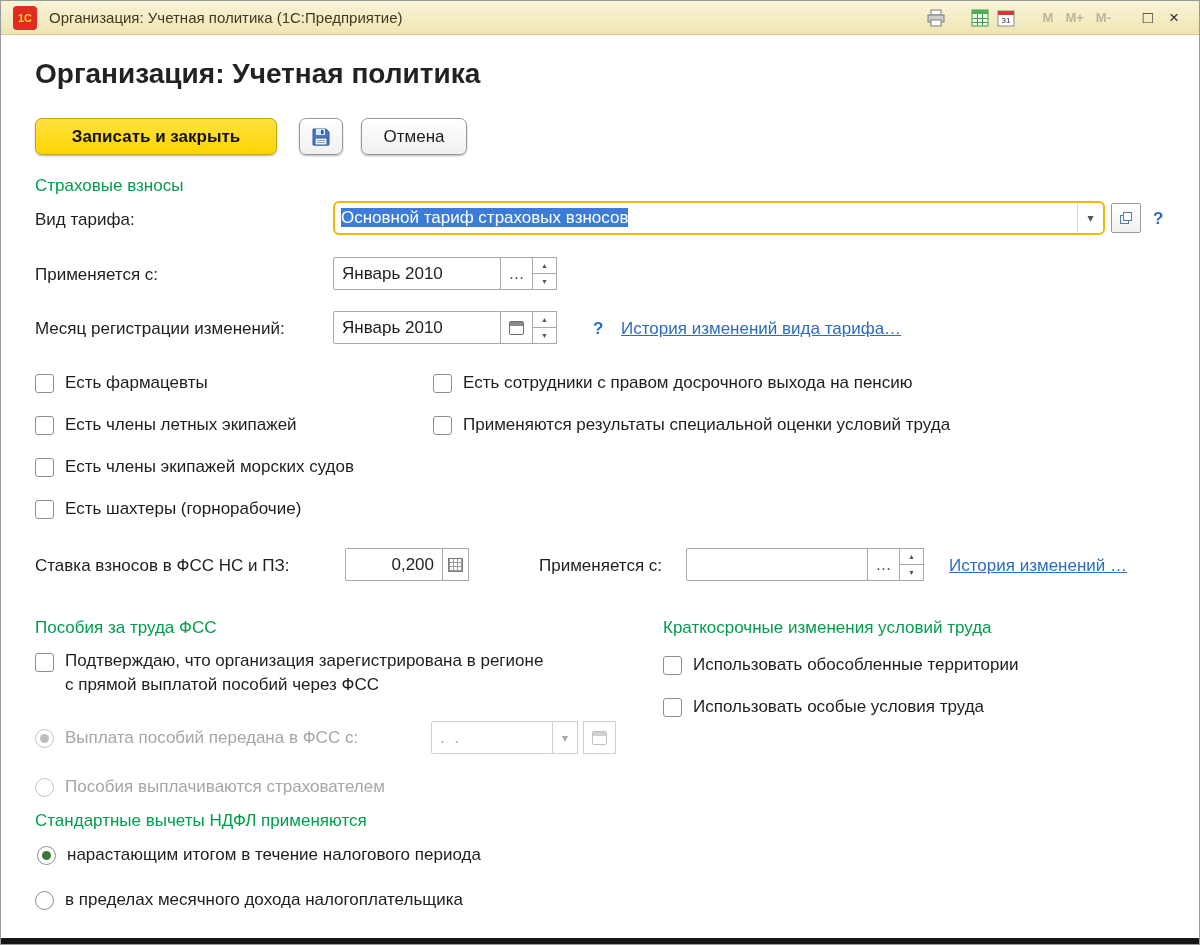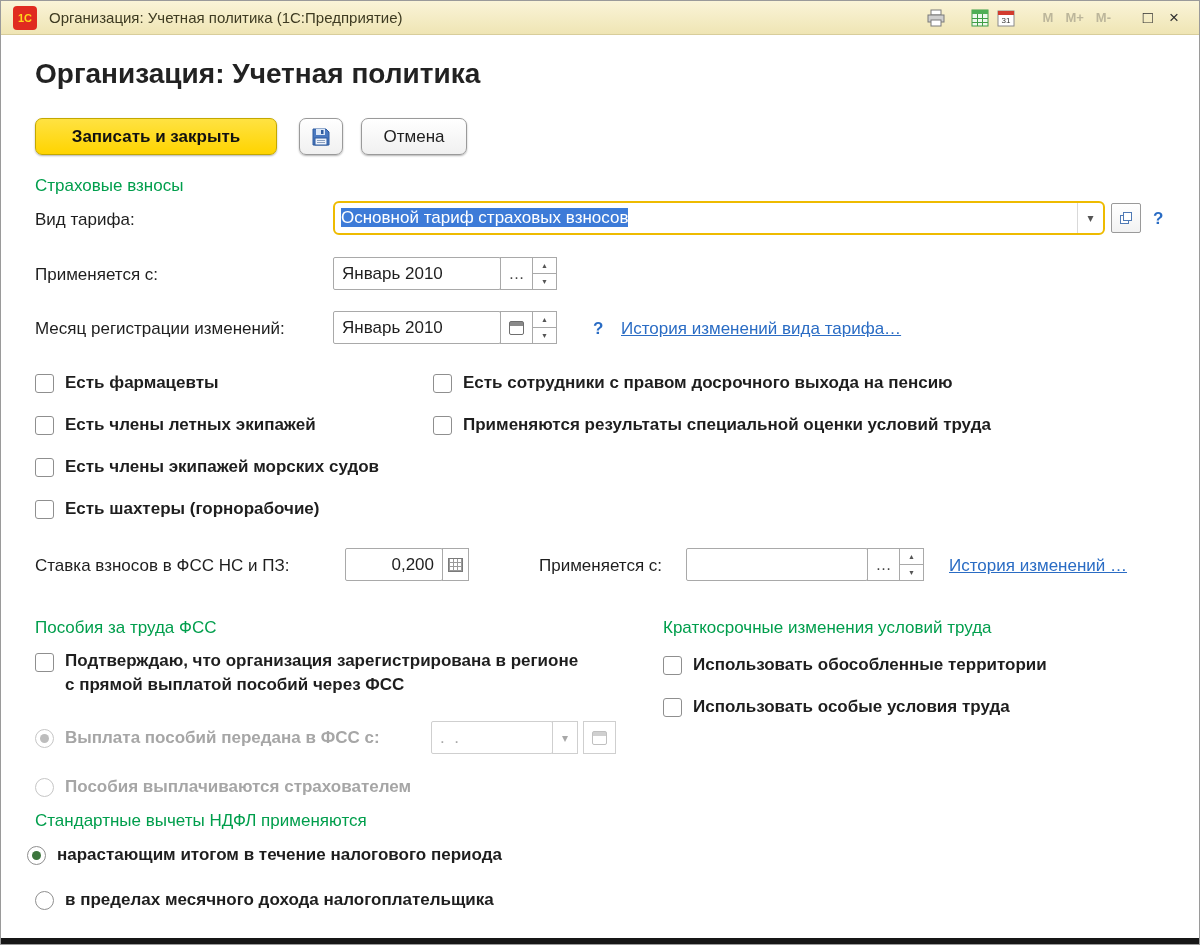--- a/index.html
+++ b/index.html
@@ -69,21 +69,21 @@
   .arrow-cell { width:26px; margin-left:-1px; border:1px solid #a9a9a9; background:#fff;
                 display:flex; align-items:center; justify-content:center;
                 color:#555; font-size:12px; flex:none; }
   .sq-btn { border:1px solid #9a9a9a; border-radius:2px; background:linear-gradient(#fff,#f2f2f2);
             display:flex; align-items:center; justify-content:center; cursor:pointer; }
 
   .disabled-field .txt-input, .disabled-field .mini-btn, .disabled-field .arrow-cell
     { border-color:#cfcfcf; color:#a8a8a8; cursor:default; }
 
   
-  .cbrow { display:flex; align-items:center; gap:11px; height:22px;font-weight:bold; }
+  .cbrow { display:flex; align-items:center; gap:11px; height:22px; }
   .cbrow.top { align-items:flex-start; height:auto; }
   .cb { width:19px; height:19px; border:1px solid #8f8f8f; border-radius:3px;
         background:#fff; flex:none; cursor:pointer; }
   .radio { width:19px; height:19px; border:1px solid #8f8f8f; border-radius:50%;
            background:#fff; position:relative; flex:none; cursor:pointer; }
   .radio.checked::after { content:""; position:absolute; left:50%; top:50%;
            width:9px; height:9px; margin:-4.5px 0 0 -4.5px; border-radius:50%; background:#3c763d; }
   .radio.dis { border-color:#c6c6c6; cursor:default; }
   .radio.dis.checked::after { background:#bdbdbd; }
 
@@ -274,21 +274,21 @@
       </span>
   </div>
 
   <div class="abs cbrow" style="left:34px;top:775px">
     <span class="radio dis"></span>
     <span class="lbl dis">Пособия выплачиваются страхователем</span>
   </div>
 
   <div class="abs green" style="left:34px;top:810px">Стандартные вычеты НДФЛ применяются</div>
 
-  <div class="abs cbrow" style="left:26px;top:843px">
+  <div class="abs cbrow" style="left:36px;top:843px">
     <span class="radio checked"></span>
     <span class="lbl">нарастающим итогом в течение налогового периода</span>
   </div>
   <div class="abs cbrow" style="left:34px;top:888px">
     <span class="radio"></span>
     <span class="lbl">в пределах месячного дохода налогоплательщика</span>
   </div>
 
   <div class="bottombar"></div>
 </div>

